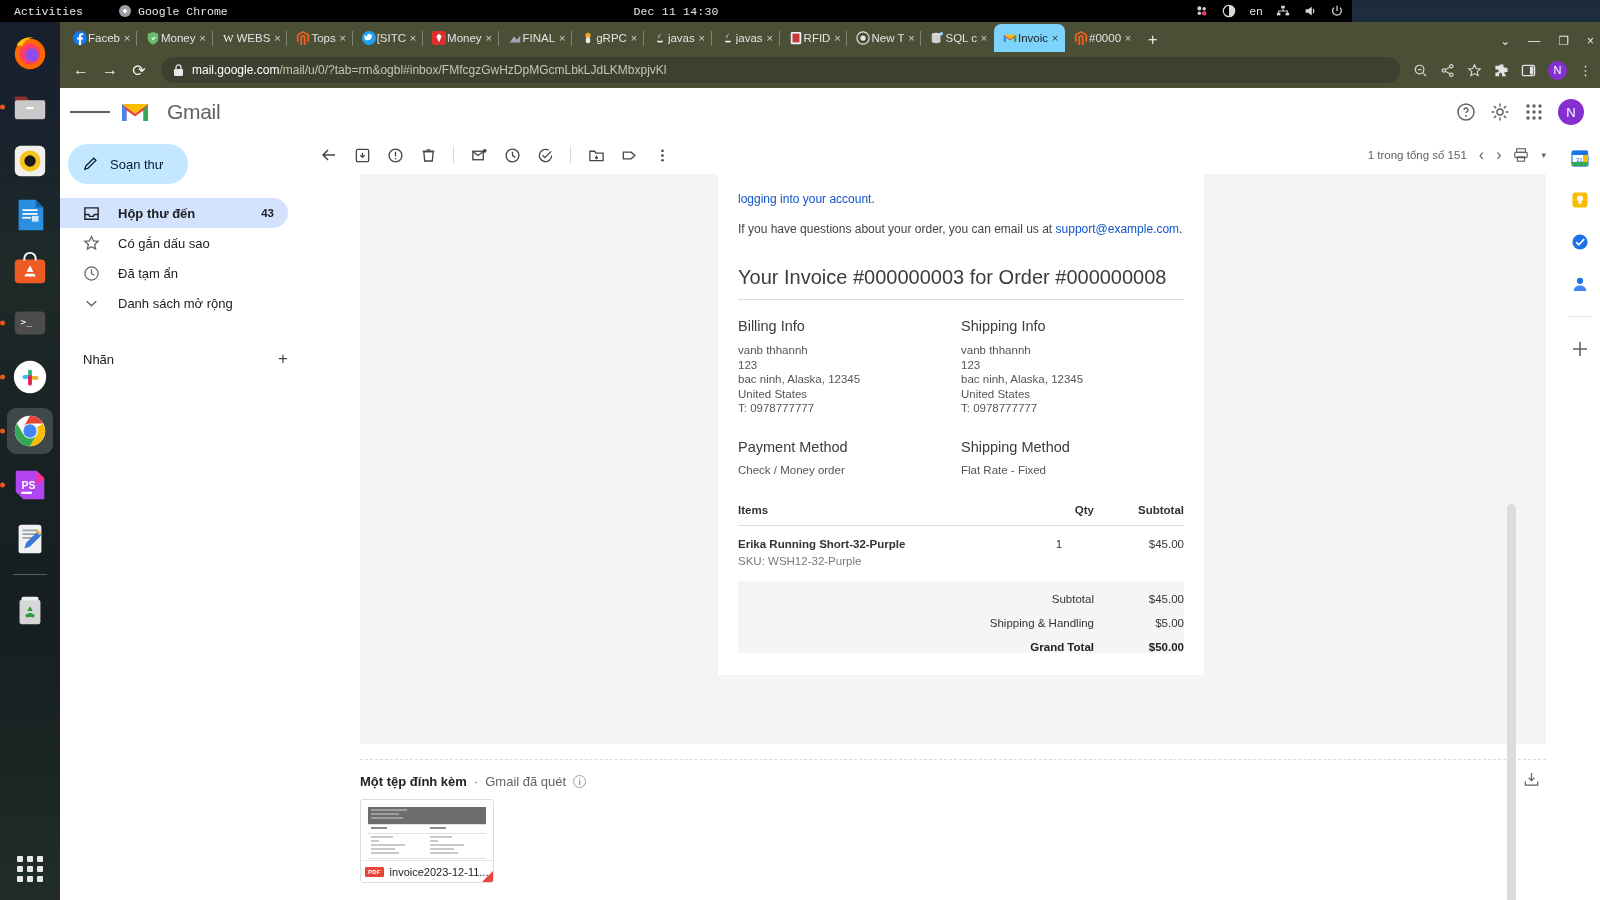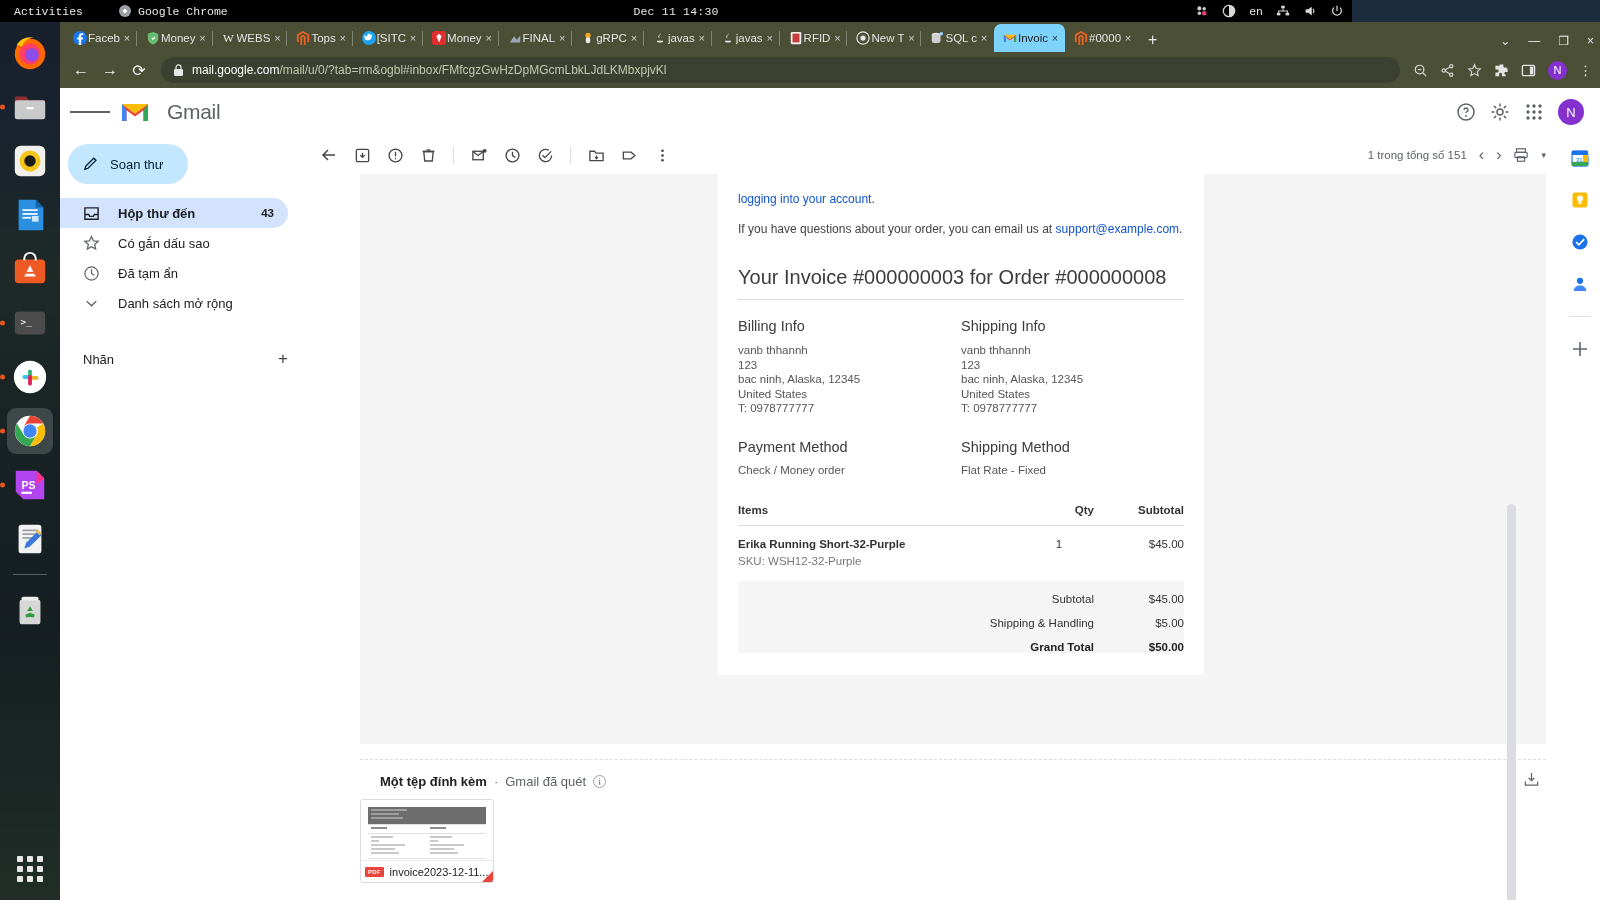--- a/index.html
+++ b/index.html
@@ -220,21 +220,21 @@
   .it-sku { font-size: 11.5px; color: #777; padding-top: 5px; }
   .tot-band { background: #f5f5f5; }
   .tot-band td { padding: 8px 0; }
   .tot-lab { text-align: right; font-size: 11.5px; color: #444; padding-right: 12px; }
   .tot-val { text-align: right; font-size: 11.5px; color: #333; width: 80px; }
   .tot-grand .tot-lab, .tot-grand .tot-val { font-weight: bold; color: #222; }
 
   
   #attach-sec { position: absolute; left: 54px; top: 585px; right: 14px; }
   #attach-sec .att-rule { border-top: 1px dashed #dadce0; }
-  .att-hdr { display: flex; align-items: center; gap: 7px; padding: 14px 0 10px 0; font-size: 13px; color: #202124; margin-left: 20px; }
+  .att-hdr { display: flex; align-items: center; gap: 7px; padding: 14px 0 10px 0; font-size: 13px; color: #202124; }
   .att-hdr .b { font-weight: bold; }
   .att-hdr .muted { color: #5f6368; }
   .info-c {
     width: 13px; height: 13px; border: 1px solid #9aa0a6; border-radius: 50%;
     font-size: 9px; color: #5f6368; display: inline-flex; align-items: center; justify-content: center;
   }
   .att-card {
     width: 134px; height: 84px; border: 1px solid #dadce0; border-radius: 3px;
     position: relative; overflow: hidden; background: #fff;
   }

